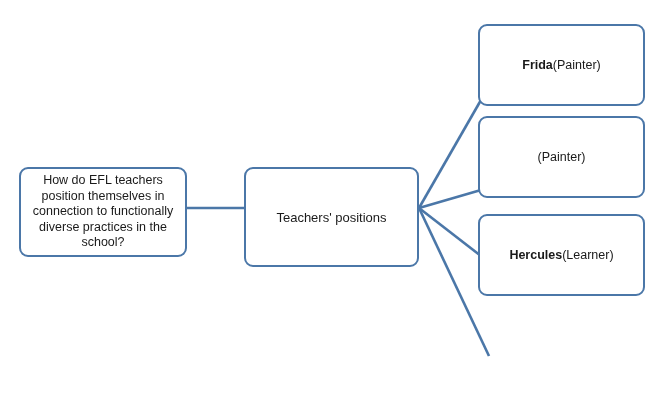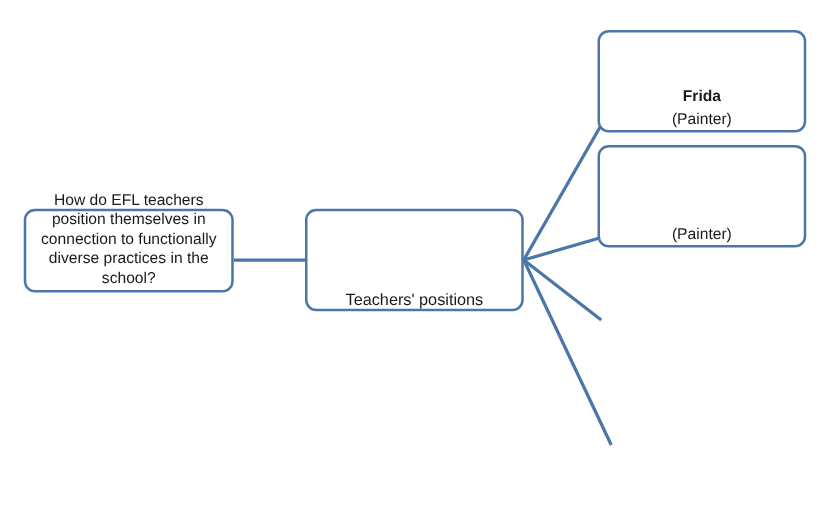--- a/index.html
+++ b/index.html
@@ -27,41 +27,41 @@
     height: 404px;
     pointer-events: none;
   }
   .node {
     position: absolute;
     box-sizing: border-box;
     background: #ffffff;
     border: 2px solid #4B77A8;
     border-radius: 9px;
     display: flex;
-    flex-direction: column;
+    flex-direction: row;
     align-items: center;
-    justify-content: flex-end;
+    justify-content: center;
     text-align: center;
     color: #1a1a1a;
     z-index: 2;
   }
   .node-question {
     left: 19px;
     top: 167px;
     width: 168px;
-    height: 67px;
+    height: 90px;
     padding: 2px 7px;
     font-size: 12.5px;
     line-height: 15.5px;
   }
   .node-center {
     left: 244px;
     top: 167px;
     width: 175px;
-    height: 82px;
+    height: 100px;
     font-size: 13px;
   }
   .node-leaf {
     left: 478px;
     width: 167px;
     height: 82px;
   }
   .leaf-1 { top: 24px; }
   .leaf-2 { top: 116px; }
   .leaf-3 { top: 214px; }
@@ -106,15 +106,19 @@
 
   <div class="node node-leaf leaf-1">
     <span class="leaf-name">Frida</span>
     <span class="leaf-role">(Painter)</span>
   </div>
 
   <div class="node node-leaf leaf-2">
     <span class="leaf-role">(Painter)</span>
   </div>
 
+  <div class="node node-leaf leaf-3">
+    <span class="leaf-name">Hercules</span>
+    <span class="leaf-role">(Learner)</span>
+  </div>
 
 
 </div>
 
 </body></html>

